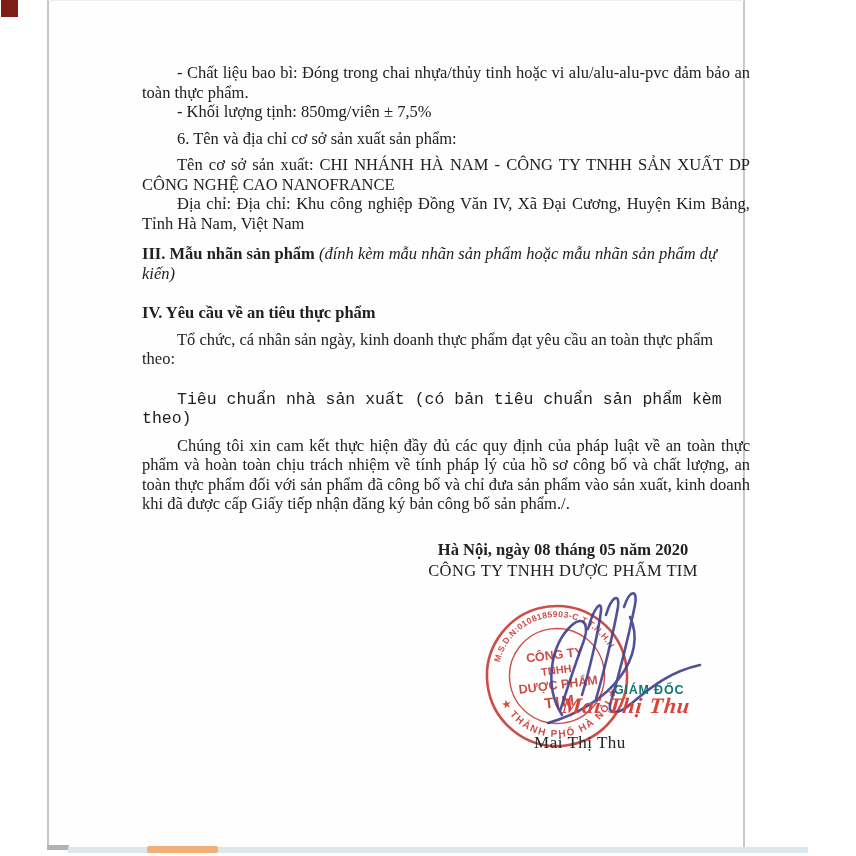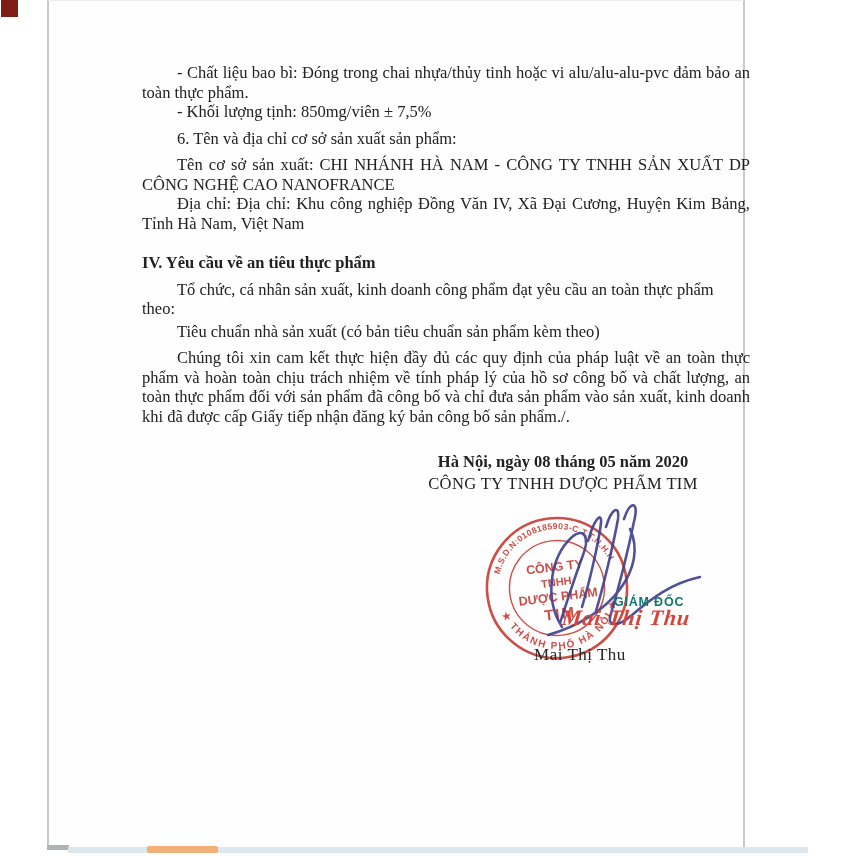--- a/index.html
+++ b/index.html
@@ -60,25 +60,26 @@
   <div class="doc">
 
     <p class="p">- Chất liệu bao bì: Đóng trong chai nhựa/thủy tinh hoặc vi alu/alu-alu-pvc đảm bảo an toàn thực phẩm.</p>
     <p class="p noj">- Khối lượng tịnh: 850mg/viên ± 7,5%</p>
 
     <p class="p noj mt-s">6. Tên và địa chỉ cơ sở sản xuất sản phẩm:</p>
 
     <p class="p mt-s">Tên cơ sở sản xuất: CHI NHÁNH HÀ NAM - CÔNG TY TNHH SẢN XUẤT DP CÔNG NGHỆ CAO NANOFRANCE</p>
     <p class="p">Địa chỉ: Địa chỉ: Khu công nghiệp Đồng Văn IV, Xã Đại Cương, Huyện Kim Bảng, Tỉnh Hà Nam, Việt Nam</p>
 
+    <p class="p heading mt-m"><span>III. Mẫu nhãn sản phẩm</span><span class="note"> (đính kèm mẫu nhãn sản phẩm hoặc mẫu nhãn sản phẩm dự kiến)</span></p>
 
     <p class="p heading mt-l">IV. Yêu cầu về an tiêu thực phẩm</p>
 
-    <p class="p noj mt-s">Tổ chức, cá nhân sản xuất, kinh doanh công phẩm đạt yêu cầu an toàn thực phẩm theo:</p>
-    <p class="p noj" style="margin-top:3px;">Tiêu chuẩn nhà sản xuất (có bản tiêu chuẩn sản phẩm kèm theo)</p>
+    <p class="p noj mt-s">Tổ chức, cá nhân sản ngày, kinh doanh thực phẩm đạt yêu cầu an toàn thực phẩm theo:</p>
+    <p class="p noj" style="margin-top:21px;font-family:Liberation Mono, monospace;">Tiêu chuẩn nhà sản xuất (có bản tiêu chuẩn sản phẩm kèm theo)</p>
 
     <p class="p mt-s">Chúng tôi xin cam kết thực hiện đầy đủ các quy định của pháp luật về an toàn thực phẩm và hoàn toàn chịu trách nhiệm về tính pháp lý của hồ sơ công bố và chất lượng, an toàn thực phẩm đối với sản phẩm đã công bố và chỉ đưa sản phẩm vào sản xuất, kinh doanh khi đã được cấp Giấy tiếp nhận đăng ký bản công bố sản phẩm./.</p>
 
     <div class="sign-block">
       <p class="place-date">Hà Nội, ngày 08 tháng 05 năm 2020</p>
       <p class="company-line">CÔNG TY TNHH DƯỢC PHẨM TIM</p>
     </div>
 
     <div class="stamp-area">
 

